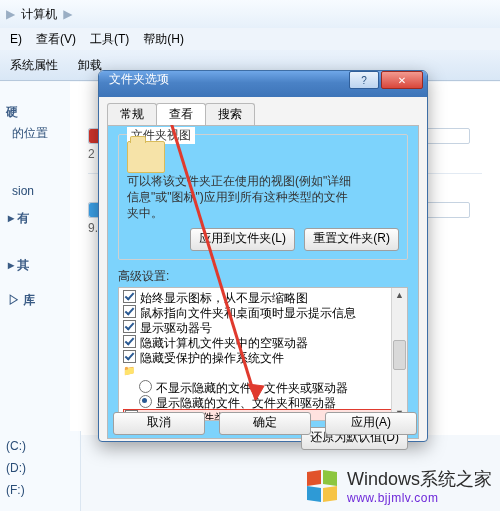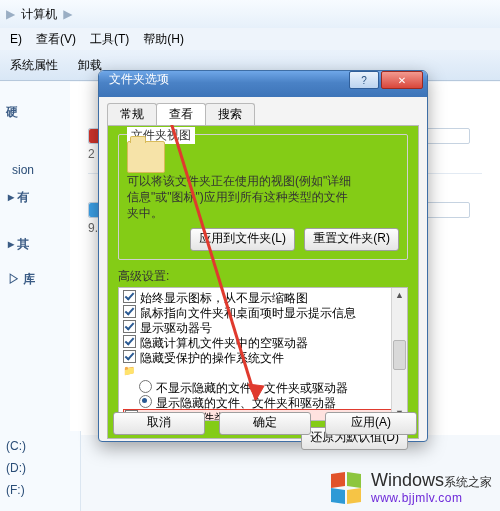--- a/index.html
+++ b/index.html
@@ -31,21 +31,21 @@
   .dlg-title{height:26px;background:linear-gradient(#6fa7e8,#4a82c6 45%,#3d74b8);border-radius:5px 5px 0 0;
              display:flex;align-items:flex-start;color:#fff;padding:0 4px 0 10px;justify-content:space-between;font-size:12px}
   .dlg-title .ctrls{display:flex;gap:2px}
   .winbtn{width:28px;height:16px;border:1px solid #2f5e99;border-radius:2px;background:linear-gradient(#e9f2fc,#bcd4ef);display:flex;align-items:center;justify-content:center;font-size:10px;color:#26507f}
   .winbtn.close{background:linear-gradient(#f29a90,#d9463a);color:#fff;border-color:#9a2a21;width:40px}
 
   .tabs{display:flex;align-items:flex-end;padding:6px 8px 0 8px;gap:0}
   .tab{padding:2px 12px;border:1px solid #b9b9b9;border-bottom:none;background:#f0f0f0;border-radius:3px 3px 0 0;margin-right:-1px;cursor:pointer}
   .tab.act{background:#fff;position:relative;z-index:2}
   .tabs-line{height:1px;background:#b9b9b9;margin:0 8px}
-  .tab-body{background:#84cc16;margin:0 8px 8px 8px;border:1px solid #b9b9b9;border-top:none;height:296px;position:relative;padding:8px 10px}
+  .tab-body{background:#7dd3fc;margin:0 8px 8px 8px;border:1px solid #b9b9b9;border-top:none;height:296px;position:relative;padding:8px 10px}
 
   .group{border:1px solid #d0d0d0;border-radius:2px;padding:6px 8px 8px 8px;margin-bottom:8px;position:relative}
   .group .legend{position:absolute;top:-8px;left:8px;background:#fff;padding:0 4px;color:#333}
   .folder-ico{width:36px;height:30px;background:#f6e3a8;border:1px solid #d8bb5a;border-radius:2px;display:inline-block;vertical-align:top;margin-right:6px;position:relative}
   .folder-ico::before{content:"";position:absolute;left:2px;top:-6px;width:14px;height:6px;background:#f6e3a8;border:1px solid #d8bb5a;border-bottom:none;border-radius:2px 2px 0 0}
   .group .txt{display:inline-block;width:228px;vertical-align:top;color:#333;line-height:1.35}
   .btnrow{text-align:right;margin-top:6px}
   .btn{display:inline-block;min-width:74px;height:21px;line-height:19px;border:1px solid #9f9f9f;border-radius:3px;background:linear-gradient(#fdfdfd,#e5e5e5);padding:0 8px;text-align:center;cursor:pointer;font-size:12px;margin-left:6px}
 
   .adv-label{color:#333;margin:4px 0 2px 0}
@@ -71,21 +71,21 @@
 
   
   .wm{position:absolute;right:8px;bottom:6px;display:flex;align-items:center;gap:8px;color:#3a6ca8}
   .wm .logo{width:34px;height:30px;position:relative}
   .wm .logo .p{position:absolute;width:14px;height:14px}
   .wm .logo .p.a{left:2px;top:0;background:#e1532b;transform:skewY(-8deg)}
   .wm .logo .p.b{left:18px;top:0;background:#8dc63f;transform:skewY(8deg)}
   .wm .logo .p.c{left:2px;top:16px;background:#2e9ad6;transform:skewY(8deg)}
   .wm .logo .p.d{left:18px;top:16px;background:#f6c445;transform:skewY(-8deg)}
   .wm .txt1{font-size:18px;color:#2c2c2c}
-  .wm .txt1 .cn{font-size:12px}
+  .wm .txt1 .cn{font-size:18px}
   .wm .url{font-size:12px;color:#6d28d9;letter-spacing:.5px}
 </style>
 </head>
 <body>
 
 <div class="bg">
   <div class="bg-addr">
     <span class="chev">▶</span>
     <span>计算机</span>
     <span class="chev">▶</span>
@@ -95,20 +95,21 @@
     <span>查看(V)</span>
     <span>工具(T)</span>
     <span>帮助(H)</span>
   </div>
   <div class="bg-toolbar">
     <span>系统属性</span>
     <span>卸载</span>
   </div>
   <div class="bg-nav">
     <div class="grp">硬</div>
+    <div class="item">的位置</div>
     <div class="item" style="margin-top:42px">sion</div>
     <div class="grp"><span class="tri"></span><span>▸ 有</span></div>
     <div class="grp" style="margin-top:30px"><span class="tri"></span><span>▸ 其</span></div>
     <div class="grp" style="margin-top:18px"><span class="tri"></span><span>▷ 库</span></div>
   </div>
   <div class="bg-main">
     <div class="section" style="padding-top:46px">
       <div class="bar">
           <div class="fill" style="width:88%"></div>
         </div>

